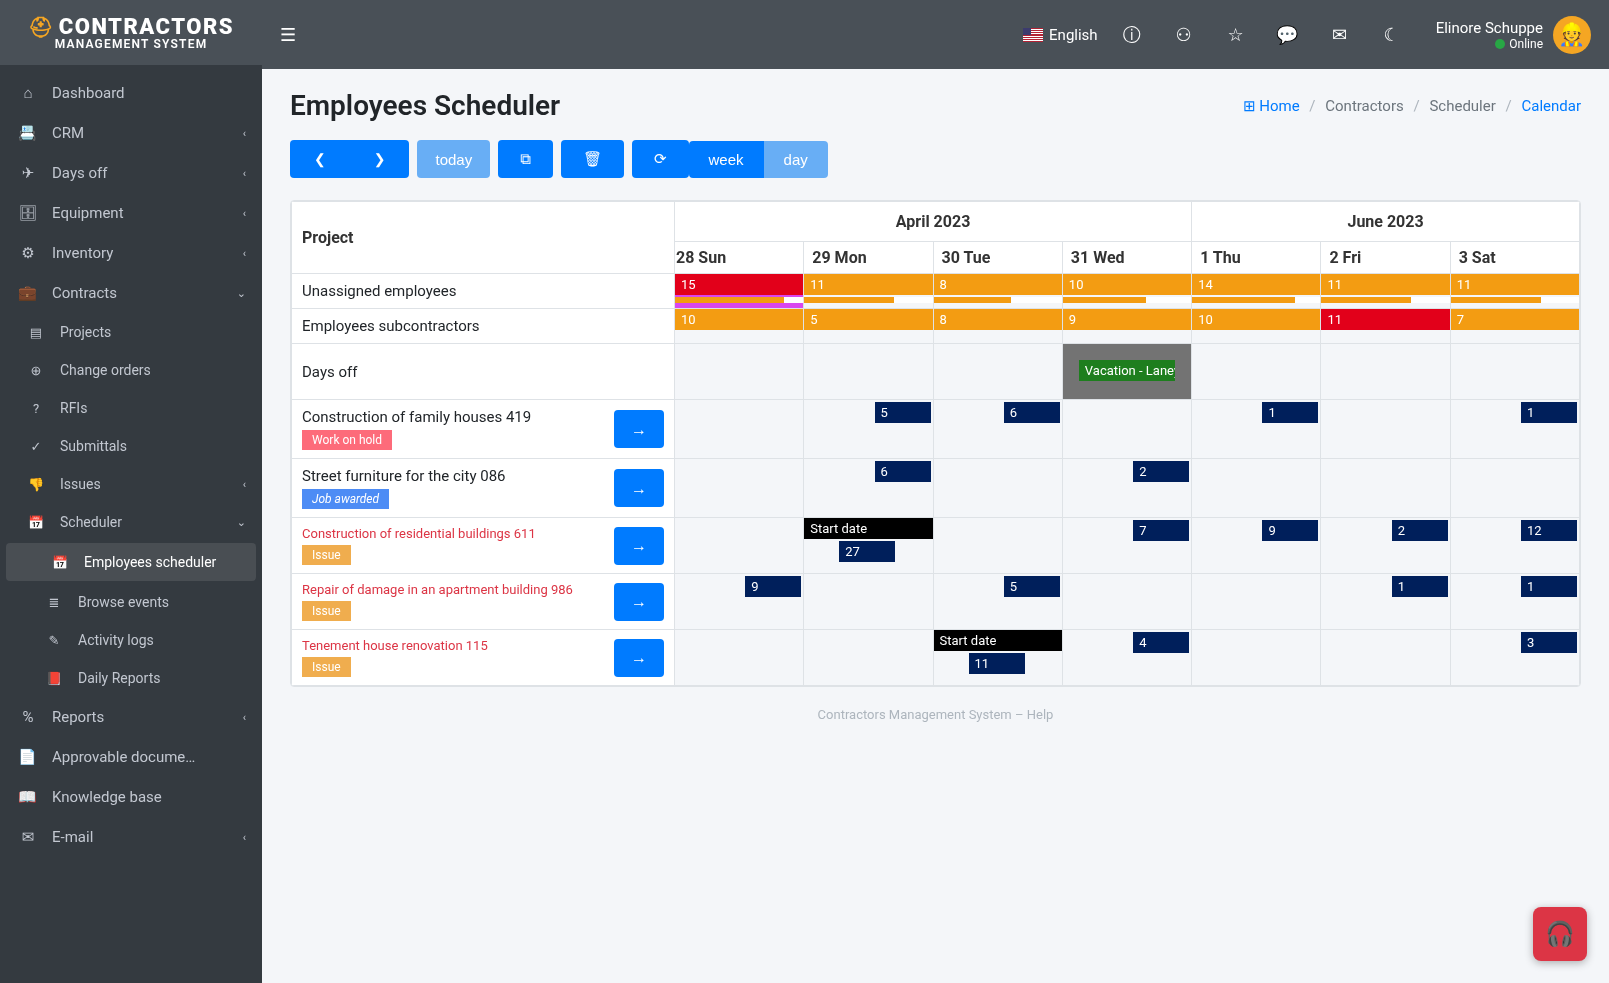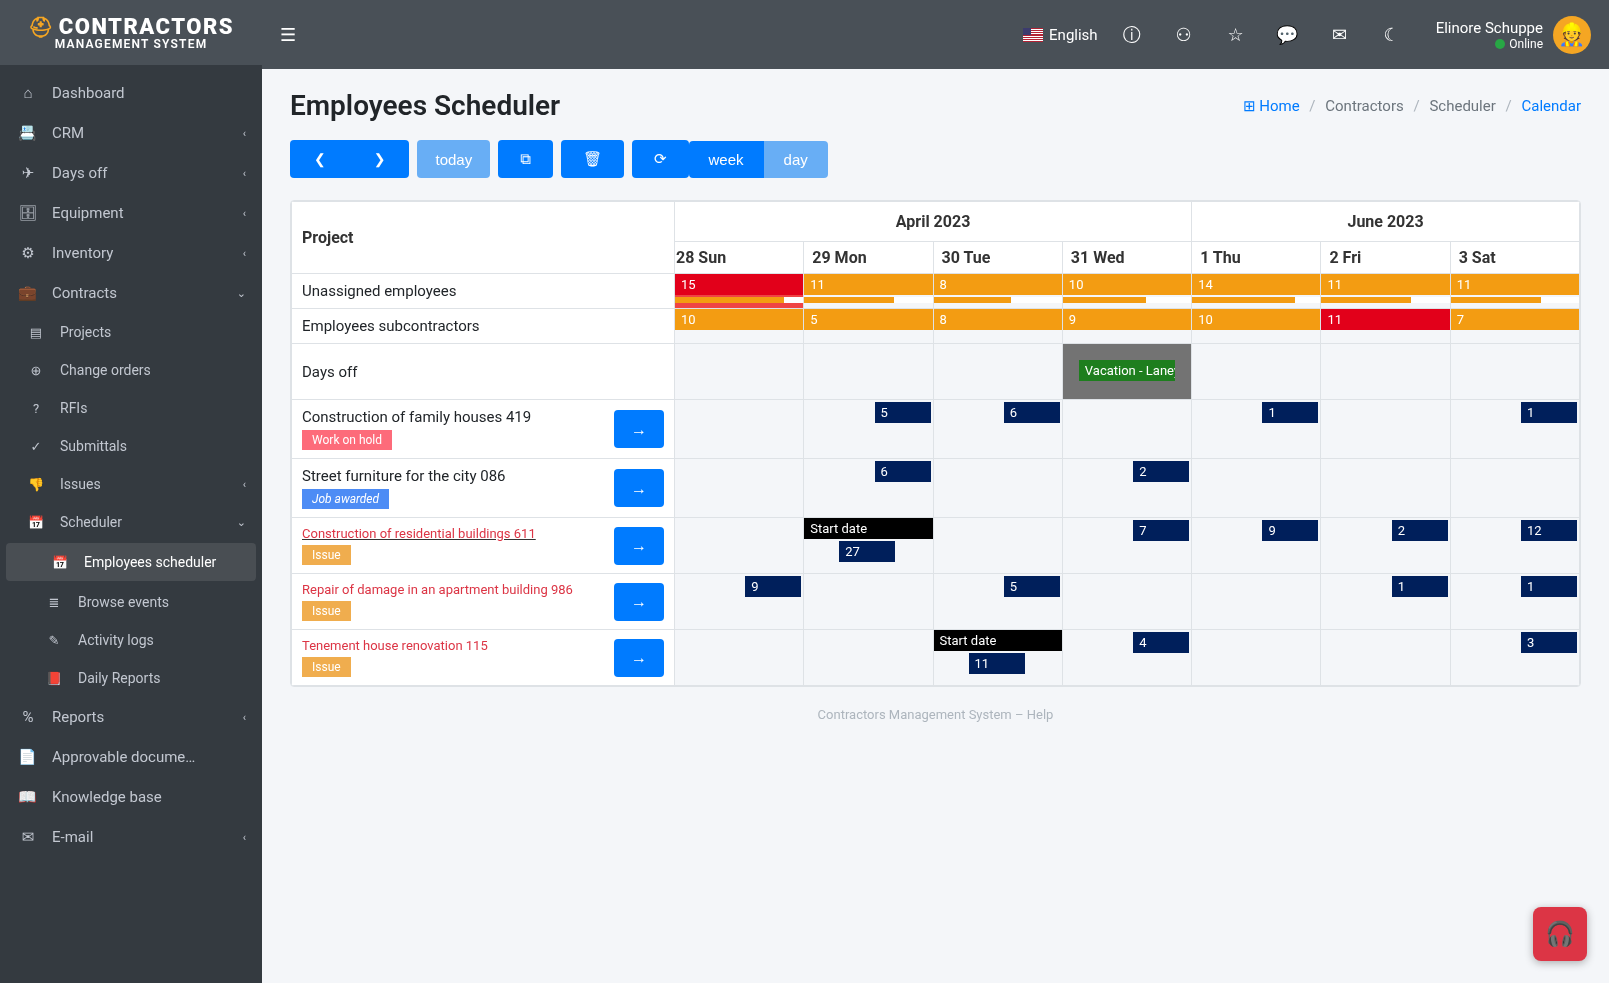--- a/index.html
+++ b/index.html
@@ -281,21 +281,21 @@
                   <td style="border:1px solid #dee2e6;padding:6px 8px;font-weight:700;">30 Tue</td>
                   <td style="border:1px solid #dee2e6;padding:6px 8px;font-weight:700;">31 Wed</td>
                   <td style="border:1px solid #dee2e6;padding:6px 8px;font-weight:700;">1 Thu</td>
                   <td style="border:1px solid #dee2e6;padding:6px 8px;font-weight:700;">2 Fri</td>
                   <td style="border:1px solid #dee2e6;padding:6px 8px;font-weight:700;">3 Sat</td>
                 </tr>
                 <tr>
                   <td style="border:1px solid #dee2e6;padding:8px 10px;position:relative;vertical-align:middle;">
                     <div class="proj-name">Unassigned employees</div>
                   </td>
-                  <td style="border:1px solid #dee2e6;padding:0;background:#ef4444;vertical-align:top;position:relative;">
+                  <td style="border:1px solid #dee2e6;padding:0;background:#d946ef;vertical-align:top;position:relative;">
                     <div class="bar red" style="width:100%;">15</div>
                     <div class="gauge">
                       <div class="gauge-fill" style="width:85%;"></div>
                     </div>
                   </td>
                   <td style="border:1px solid #dee2e6;padding:0;background:#f4f6f9;vertical-align:top;position:relative;">
                     <div class="bar orange" style="width:100%;">11</div>
                     <div class="gauge">
                       <div class="gauge-fill" style="width:70%;"></div>
                     </div>
@@ -409,21 +409,21 @@
                   <td style="border:1px solid #dee2e6;padding:0;background:#f4f6f9;vertical-align:top;position:relative;">
                     <div style="display:flex;justify-content:flex-end;padding:2px;">
                       <div class="bar navy">2</div>
                     </div>
                   </td>
                   <td style="border:1px solid #dee2e6;padding:0;background:#f4f6f9;vertical-align:top;position:relative;"></td>
                   <td style="border:1px solid #dee2e6;padding:0;background:#f4f6f9;vertical-align:top;position:relative;"></td>
                   <td style="border:1px solid #dee2e6;padding:0;background:#f4f6f9;vertical-align:top;position:relative;"></td>
                 </tr>
                 <tr>
-                  <td style="border:1px solid #dee2e6;padding:8px 10px;position:relative;vertical-align:middle;text-decoration:underline;"><div class="proj-name issue">Construction of residential buildings 611</div><span class="badge orange">Issue</span><div class="arrow-btn">→</div></td>
+                  <td style="border:1px solid #dee2e6;padding:8px 10px;position:relative;vertical-align:middle;"><div class="proj-name issue">Construction of residential buildings 611</div><span class="badge orange">Issue</span><div class="arrow-btn">→</div></td>
                   <td style="border:1px solid #dee2e6;padding:0;background:#f4f6f9;vertical-align:top;position:relative;"></td>
                   <td style="border:1px solid #dee2e6;padding:0;background:#f4f6f9;vertical-align:top;position:relative;">
                     <div class="bar black" style="width:100%;white-space:nowrap;">Start date</div>
                     <div class="bar navy" style="margin-left:35px;">27</div>
                   </td>
                   <td style="border:1px solid #dee2e6;padding:0;background:#f4f6f9;vertical-align:top;position:relative;"></td>
                   <td style="border:1px solid #dee2e6;padding:0;background:#f4f6f9;vertical-align:top;position:relative;">
                     <div style="display:flex;justify-content:flex-end;padding:2px;">
                       <div class="bar navy">7</div>
                     </div>

